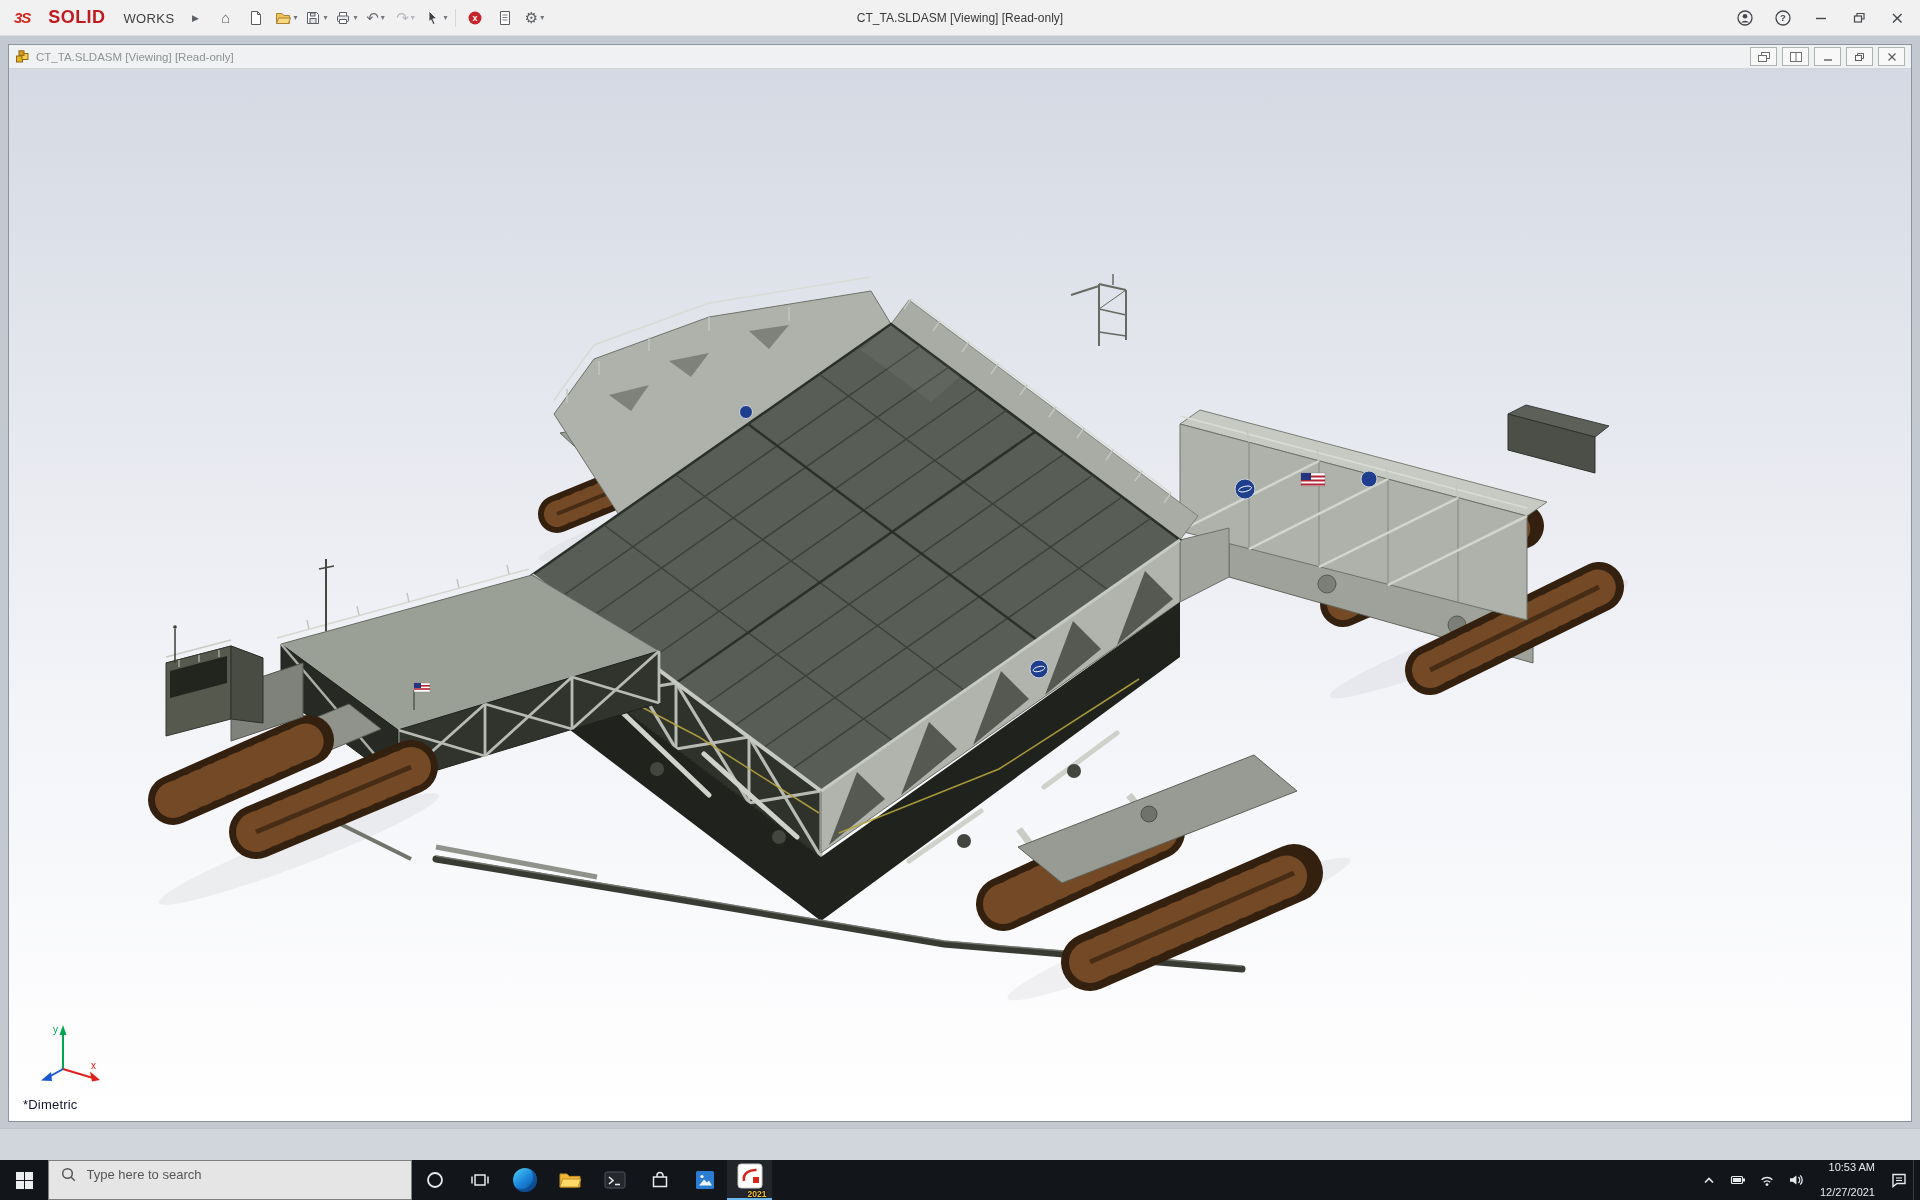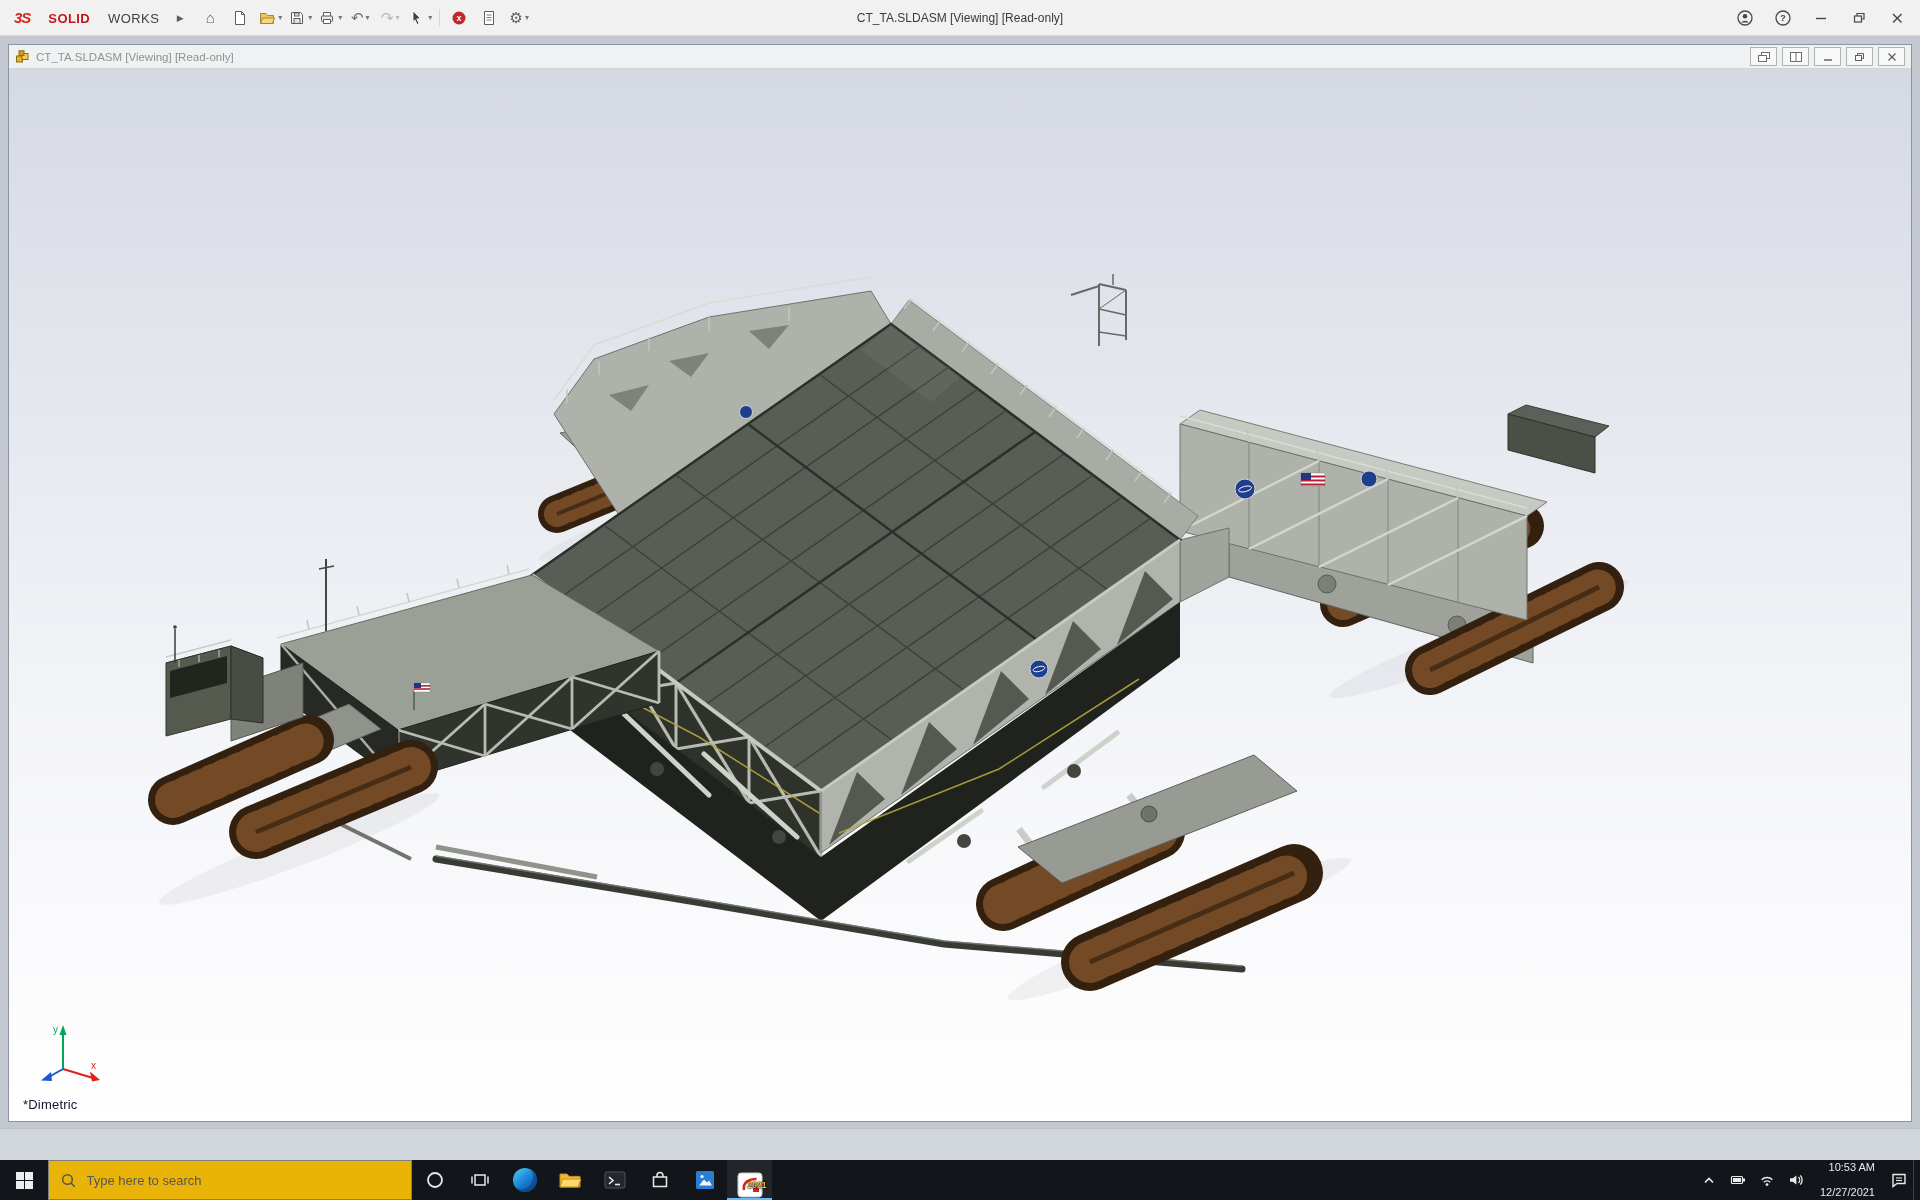--- a/index.html
+++ b/index.html
@@ -6,21 +6,21 @@
   body{
     width:1920px;height:1200px;position:relative;overflow:hidden;
     font-family:"Liberation Sans","DejaVu Sans",sans-serif;
     background:#c3c8d1;user-select:none;
   }
   
   .titlebar{position:absolute;top:0;left:0;width:100%;height:36px;background:#f1f1f2;
     border-bottom:1px solid #dadada;display:flex;align-items:center;padding:0 4px;z-index:20;box-sizing:border-box}
   .brand{display:flex;align-items:baseline;gap:18px;padding:0 6px 0 10px;white-space:nowrap}
   .brand-mark{color:#d6251c;font-weight:700;font-style:italic;font-size:15px;letter-spacing:-1px}
-  .brand-solid{color:#c2191f;font-weight:700;font-size:13px;letter-spacing:.4px}
+  .brand-solid{color:#c2191f;font-weight:700;font-size:18px;letter-spacing:.4px}
   .brand-works{color:#404040;font-weight:400;font-size:13px;letter-spacing:.4px}
   .flyout{color:#5a5d60;font-size:9px;padding:0 8px 0 2px}
   .tbtn{height:28px;min-width:24px;display:flex;align-items:center;justify-content:center;
     border-radius:3px;color:#5a5e62;padding:0 3px;gap:1px}
   .tbtn .glyph{font-size:15px;line-height:1}
   .caret{font-size:8px;color:#74787c;margin-left:1px}
   .tb-sep{width:1px;height:18px;background:#d6d6d6;margin:0 4px}
   .title-center{position:absolute;left:0;right:0;text-align:center;font-size:12px;color:#3a3a3c;pointer-events:none}
   .win-controls{margin-left:auto;display:flex;align-items:center}
   .wc{width:38px;height:34px;display:flex;align-items:center;justify-content:center;color:#45484c}
@@ -38,32 +38,32 @@
   .view-label{position:absolute;left:14px;bottom:9px;font-size:13px;font-weight:400;color:#14142e;letter-spacing:.2px}
   .triad{position:absolute;left:20px;bottom:34px}
   
   .statusbar{position:absolute;left:0;top:1128px;width:100%;height:32px;background:#d1d5dc;border-top:1px solid #bcc1c9;z-index:4}
   
   .taskbar{position:absolute;left:0;top:1160px;width:100%;height:40px;background:#12161b;display:flex;
     align-items:stretch;color:#e8eaec;z-index:30}
   .tb-start{width:48px;display:flex;align-items:center;justify-content:center}
   .win-logo{width:17px;height:17px;display:grid;grid-template-columns:8px 8px;grid-template-rows:8px 8px;gap:1px}
   .win-logo span{background:#eceef0}
-  .search{width:364px;background:#eab308;border:1px solid #7e7e7e;display:flex;align-items:center;gap:9px;
-    padding:4px 11px;box-sizing:border-box}
+  .search{width:364px;background:#e5e5e5;border:1px solid #7e7e7e;display:flex;align-items:flex-end;gap:9px;
+    padding:16px 11px;box-sizing:border-box}
   .search input{border:none;outline:none;font-size:13px;color:#444;width:100%;background:transparent;
     font-family:"Liberation Sans","DejaVu Sans",sans-serif}
   .search input::placeholder{color:#565656}
   .task-icons{display:flex;align-items:stretch}
   .ticon{width:45px;display:flex;align-items:center;justify-content:center;position:relative}
   .ticon.active{background:rgba(255,255,255,.07);box-shadow:inset 0 -2px 0 #6cb8f0}
   .edge-ball{width:24px;height:24px;border-radius:50%;
     background:linear-gradient(140deg,#49c8f5 5%,#1b83d8 50%,#0a4f9e 95%);
     box-shadow:inset -4px -3px 0 rgba(7,48,104,.45)}
-  .sw-tile{position:relative;width:26px;height:16px}
+  .sw-tile{position:relative;width:26px;height:34px}
   .sw-badge{position:absolute;right:-4px;bottom:-2px;color:#f2c12e;font-size:8.5px;font-weight:700;
     text-shadow:0 0 2px #000,0 0 2px #000}
   .tray{margin-left:auto;display:flex;align-items:stretch}
   .tray .ticon{width:29px}
   .clock{display:flex;flex-direction:column;align-items:flex-end;justify-content:space-between;font-size:11px;
     line-height:1.35;padding:0 9px;text-align:right}
   .show-desktop{width:6px;border-left:1px solid #3a3e44}
 </style>
 </head>
 <body>

